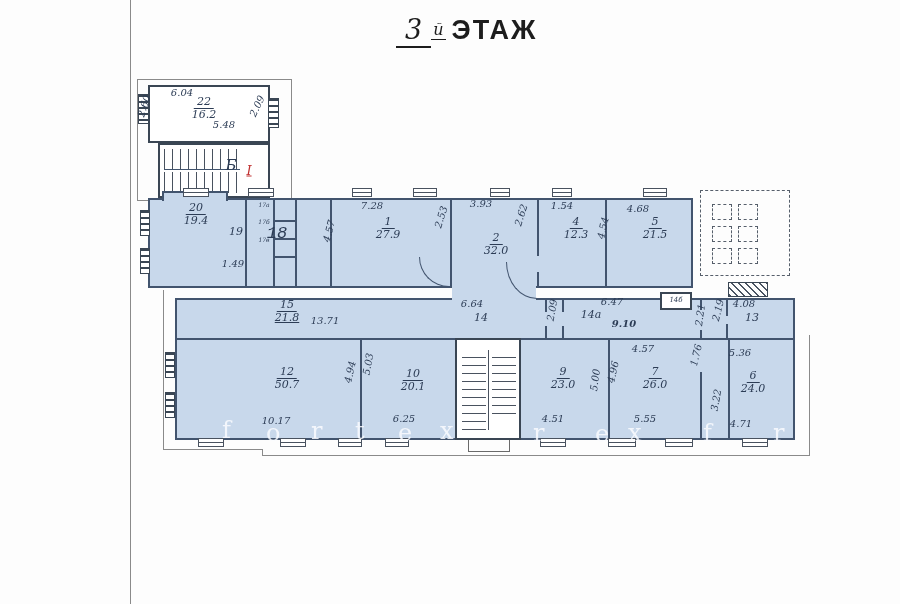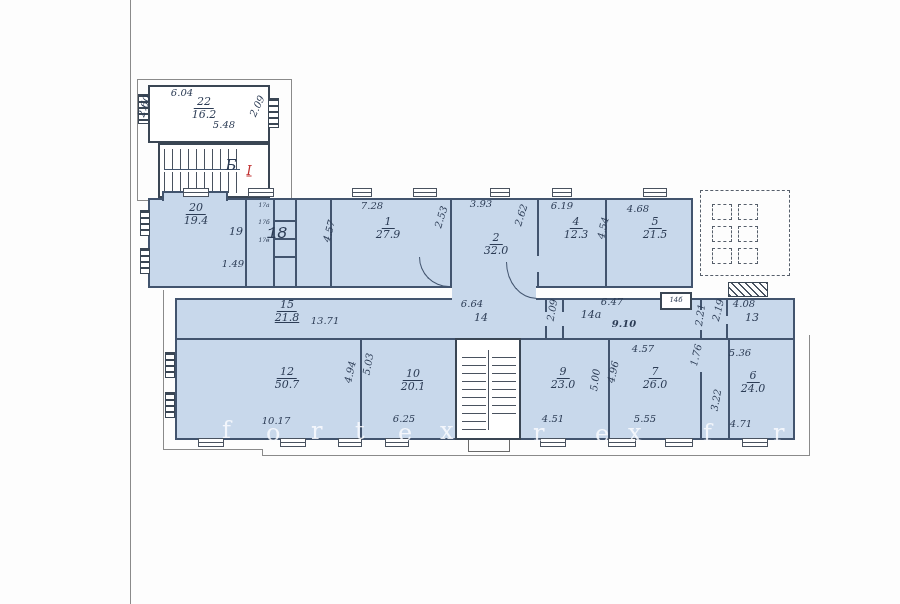--- a/index.html
+++ b/index.html
@@ -37,20 +37,23 @@
   #title .t-suf{font-style:italic;font-size:16px;border-bottom:1.5px solid #1d1d1d;padding:0 2px;vertical-align:4px;}
   #title .t-word{font-family:"Liberation Sans",sans-serif;font-weight:600;font-size:27px;letter-spacing:2px;margin-left:6px;}
 </style>
 </head>
 <body>
 
 <div id="page">
 
   <div class="thin" style="left:130px;top:0;width:1px;height:604px;"></div>
 
+  <div id="title">
+    <span class="t-num">3</span><span class="t-suf">й</span><span class="t-word">ЭТАЖ</span>
+  </div>
 
   <div class="abs" style="left:137px;top:79px;width:153px;height:120px;border:1px solid #8a8a8a;"></div>
   <div class="wroom" style="left:148px;top:85px;width:122px;height:58px;"></div>
   <div class="win-v" style="left:138px;top:94px;width:11px;height:30px;"></div>
   <div class="win-v" style="left:268px;top:98px;width:11px;height:30px;"></div>
 
   <div class="wroom" style="left:158px;top:143px;width:112px;height:55px;"></div>
   <div class="treads-h" style="left:164px;top:149px;width:76px;height:20px;"></div>
   <div class="treads-h" style="left:164px;top:172px;width:76px;height:21px;"></div>
   <div class="ph" style="left:164px;top:169px;width:76px;height:1px;"></div>
@@ -143,21 +146,21 @@
       <span class="dim" style="left: 233px; top: 263px; font-size: 10px; transform: translate(-50%, -50%);">1.49</span>
       <span class="dim" style="left: 277px; top: 233px; font-size: 17px; transform: translate(-50%, -50%); font-family: Liberation Mono, monospace;">18</span>
       <span class="dim" style="left: 264px; top: 204px; font-size: 6px; transform: translate(-50%, -50%);">17а</span>
       <span class="dim" style="left: 264px; top: 221px; font-size: 6px; transform: translate(-50%, -50%);">17б</span>
       <span class="dim" style="left: 264px; top: 239px; font-size: 6px; transform: translate(-50%, -50%);">17в</span>
       <span class="dim" style="left: 329px; top: 231px; font-size: 10px; transform: translate(-50%, -50%) rotate(-75deg);">4.57</span>
       <span class="dim" style="left: 372px; top: 205px; font-size: 10px; transform: translate(-50%, -50%);">7.28</span>
       <span class="dim" style="left: 441px; top: 217px; font-size: 10px; transform: translate(-50%, -50%) rotate(-72deg);">2.53</span>
       <span class="dim" style="left: 481px; top: 203px; font-size: 10px; transform: translate(-50%, -50%);">3.93</span>
       <span class="dim" style="left: 521px; top: 215px; font-size: 10px; transform: translate(-50%, -50%) rotate(-72deg);">2.62</span>
-      <span class="dim" style="left: 562px; top: 205px; font-size: 10px; transform: translate(-50%, -50%);">6.19</span>
+      <span class="dim" style="left: 562px; top: 205px; font-size: 10px; transform: translate(-50%, -50%);">1.54</span>
       <span class="dim" style="left: 603px; top: 228px; font-size: 10px; transform: translate(-50%, -50%) rotate(-78deg);">4.54</span>
       <span class="dim" style="left: 638px; top: 208px; font-size: 10px; transform: translate(-50%, -50%);">4.68</span>
       <span class="dim" style="left: 325px; top: 320px; font-size: 10px; transform: translate(-50%, -50%);">13.71</span>
       <span class="dim" style="left: 472px; top: 303px; font-size: 10px; transform: translate(-50%, -50%);">6.64</span>
       <span class="dim" style="left: 481px; top: 317px; font-size: 11px; transform: translate(-50%, -50%);">14</span>
       <span class="dim" style="left: 552px; top: 310px; font-size: 10px; transform: translate(-50%, -50%) rotate(-80deg);">2.09</span>
       <span class="dim" style="left: 591px; top: 314px; font-size: 11px; transform: translate(-50%, -50%);">14а</span>
       <span class="dim" style="left: 612px; top: 301px; font-size: 10px; transform: translate(-50%, -50%);">6.47</span>
       <span class="dim" style="left: 624px; top: 323px; font-size: 10px; transform: translate(-50%, -50%); font-weight: bold;">9.10</span>
       <span class="dim" style="left: 676px; top: 300px; font-size: 7px; transform: translate(-50%, -50%);">14б</span>

